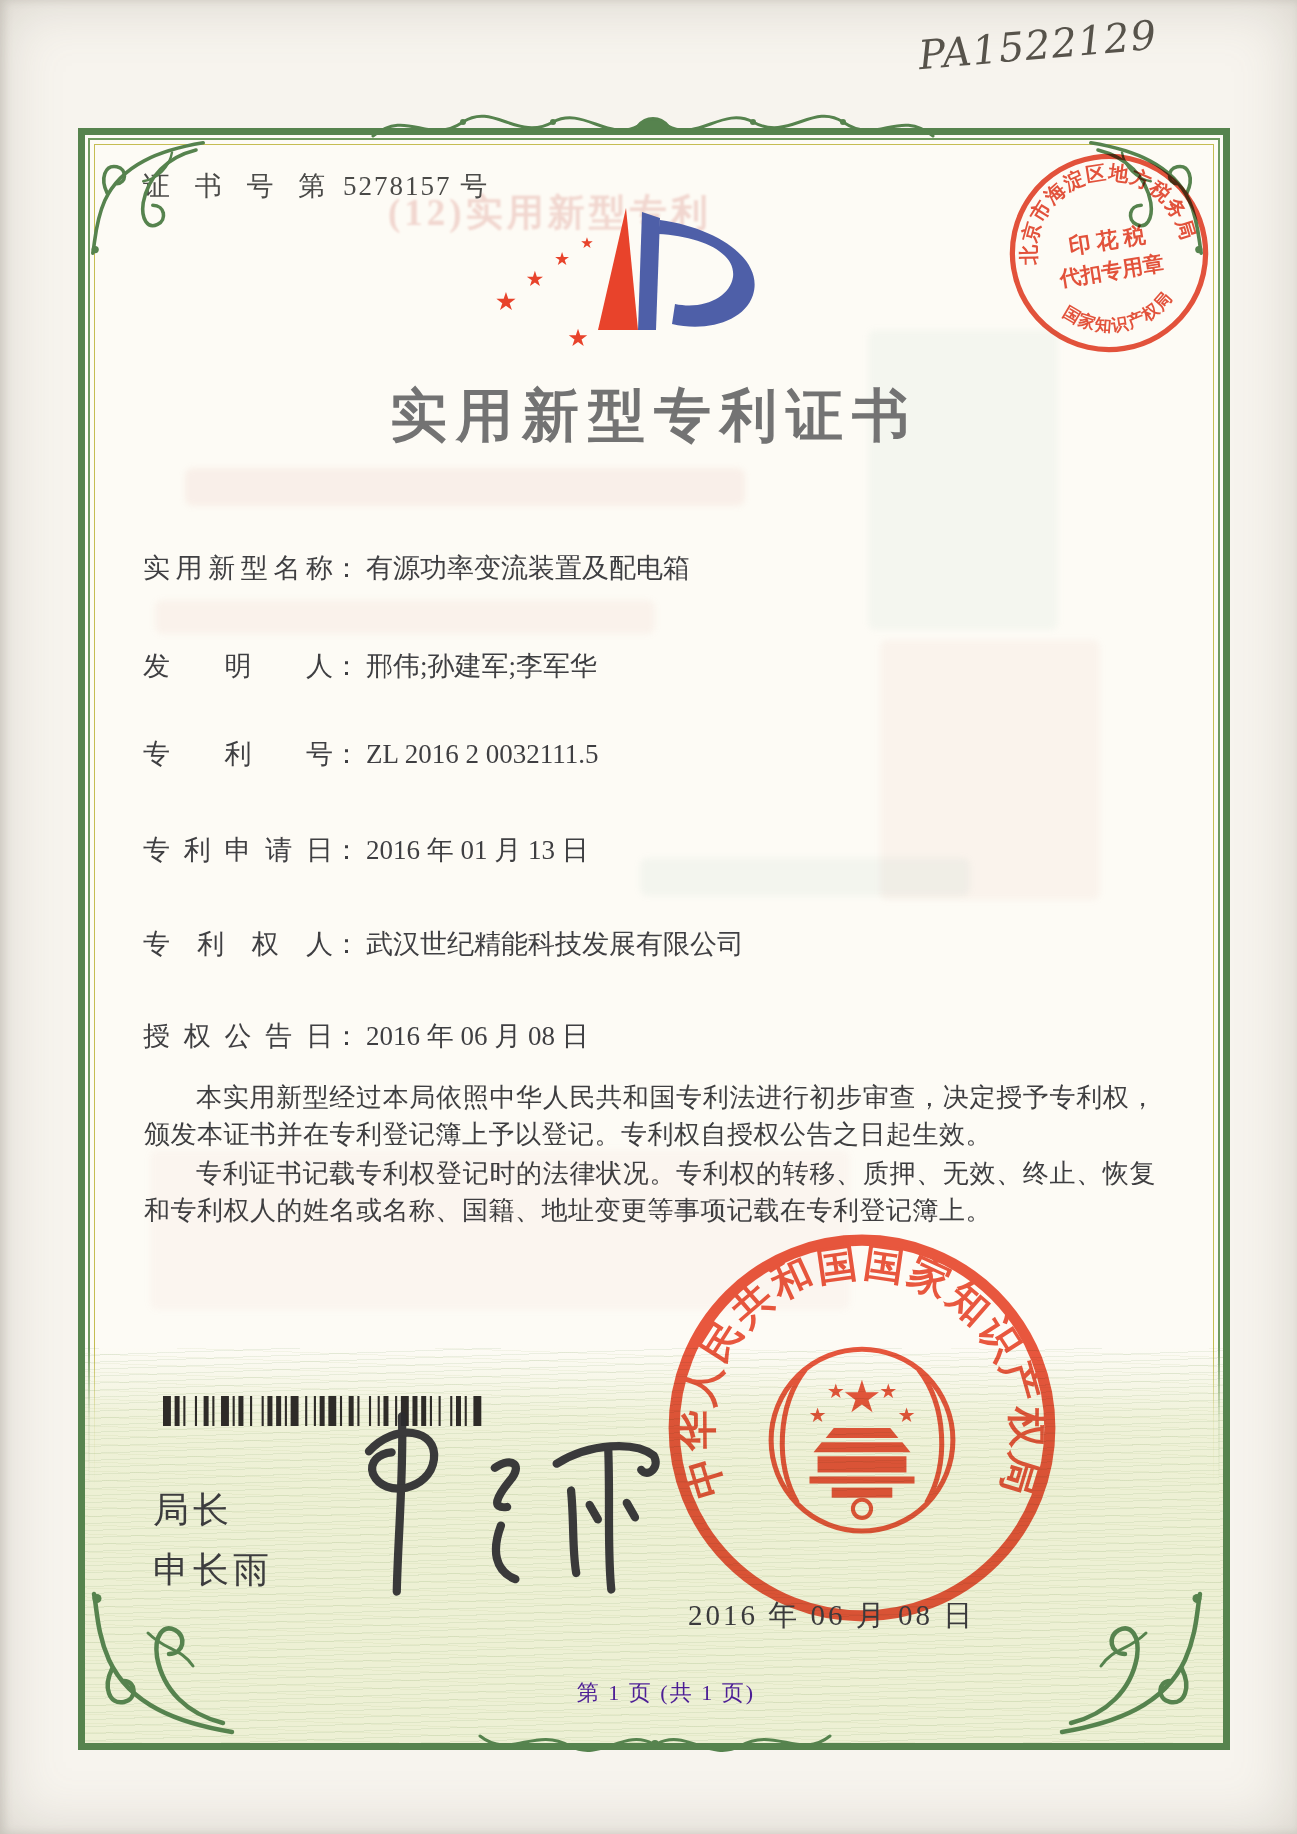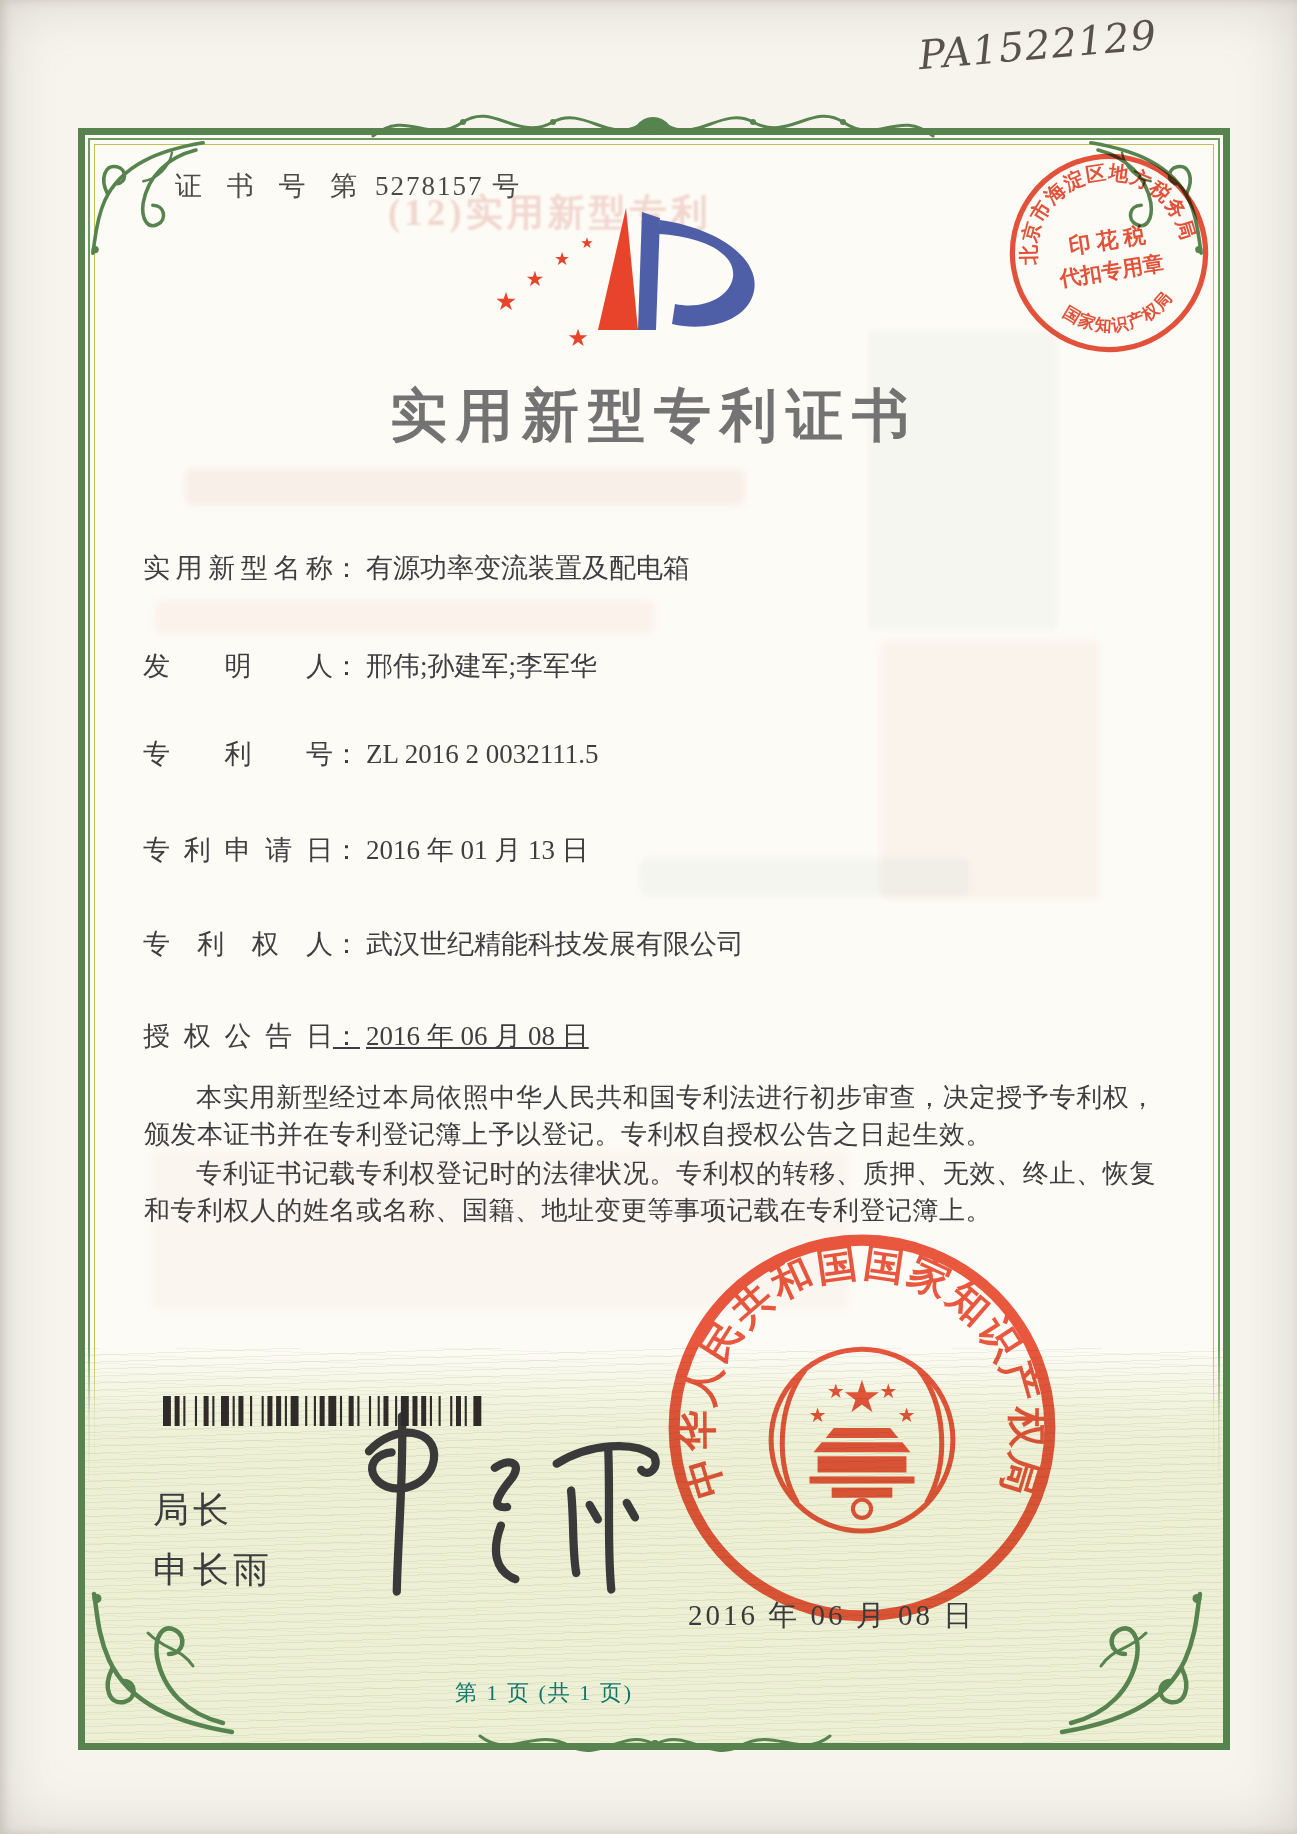--- a/index.html
+++ b/index.html
@@ -13,34 +13,34 @@
   .tint{position:absolute;left:85px;top:1348px;width:1138px;height:395px;
         background:
           repeating-linear-gradient(178deg, rgba(110,150,90,.12) 0 1px, rgba(255,255,255,0) 1px 7px),
           repeating-linear-gradient(182deg, rgba(160,180,110,.10) 0 1px, rgba(255,255,255,0) 1px 9px),
           linear-gradient(180deg, rgba(237,240,212,0) 0, rgba(237,240,212,.85) 70px, #edf0d4 140px);}
   
   .ghost{position:absolute;filter:blur(3px);border-radius:8px;pointer-events:none;}
   .bleed-title{position:absolute;left:388px;top:188px;width:520px;font-size:37px;letter-spacing:4px;
                color:rgba(216,128,118,.30);filter:blur(1px);font-weight:bold;}
   
-  .certno{position:absolute;left:143px;top:168px;font-size:27px;color:#4a4a48;letter-spacing:2px;margin-left:32px;}
+  .certno{position:absolute;left:143px;top:168px;font-size:27px;color:#4a4a48;letter-spacing:2px;}
   .certno .sp{letter-spacing:9px;}
   .title{position:absolute;left:85px;top:378px;width:1138px;text-align:center;font-size:57px;font-weight:600;
          color:#737373;letter-spacing:9px;}
   .frow{position:absolute;left:143px;font-size:27px;color:#3f3f42;white-space:nowrap;}
   .flabel{display:inline-block;width:172px;text-align:justify;text-align-last:justify;vertical-align:bottom;}
   .fval{margin-left:6px;}
   .body-text{position:absolute;left:143px;top:1078px;width:1014px;font-size:26px;line-height:37.4px;
              color:#3e3e40;text-align:justify;letter-spacing:.5px;}
   .body-text p{margin:1px;text-indent:2em;}
   .signer{position:absolute;left:153px;font-size:36px;color:#3c3c3e;letter-spacing:4px;}
   .issue-date{position:absolute;left:688px;top:1596px;font-size:29px;color:#3a3a3c;letter-spacing:3px;z-index:7;}
-  .footer{position:absolute;left:455px;top:1678px;width:300px;text-align:left;font-size:22px;
-          color:#0f766e;letter-spacing:2px;z-index:4;}
+  .footer{position:absolute;left:455px;top:1678px;width:300px;text-align:right;font-size:22px;
+          color:#4c1d95;letter-spacing:2px;z-index:4;}
   .handcode{position:absolute;left:918px;top:22px;font-size:40px;color:#57534b;font-style:italic;
             transform:rotate(-5deg);letter-spacing:1px;font-family:"DejaVu Serif",serif;}
   
   .tax-stamp{position:absolute;left:1004px;top:148px;transform:rotate(-9deg);mix-blend-mode:multiply;opacity:.92;z-index:3;}
   .big-seal{position:absolute;left:660px;top:1226px;mix-blend-mode:multiply;opacity:.9;z-index:5;}
   .signature{position:absolute;left:338px;top:1402px;z-index:6;}
   .barcode{position:absolute;left:163px;top:1396px;z-index:4;}
   .ornament{position:absolute;z-index:2;pointer-events:none;}
   svg text{font-family:"Liberation Serif","DejaVu Serif",serif;}
 </style>
@@ -146,21 +146,21 @@
   </div>
   <div class="frow" style="top:736px;">
     <span class="flabel" style="width:190px">专利号</span>：<span class="fval">ZL 2016 2 0032111.5</span>
   </div>
   <div class="frow" style="top:832px;">
     <span class="flabel" style="width:190px">专利申请日</span>：<span class="fval">2016 年 01 月 13 日</span>
   </div>
   <div class="frow" style="top:926px;">
     <span class="flabel" style="width:190px">专利权人</span>：<span class="fval">武汉世纪精能科技发展有限公司</span>
   </div>
-  <div class="frow" style="top:1018px;text-decoration:underline;">
+  <div class="frow" style="top:1018px;">
     <span class="flabel" style="width:190px">授权公告日</span>：<span class="fval">2016 年 06 月 08 日</span>
   </div>
 
   <div class="body-text">
     <p>本实用新型经过本局依照中华人民共和国专利法进行初步审查，决定授予专利权，颁发本证书并在专利登记簿上予以登记。专利权自授权公告之日起生效。</p>
     <p>专利证书记载专利权登记时的法律状况。专利权的转移、质押、无效、终止、恢复和专利权人的姓名或名称、国籍、地址变更等事项记载在专利登记簿上。</p>
   </div>
 
   <svg class="barcode" id="barcode" width="322" height="30">
       <rect x="0" y="0" width="7.902702702702704" height="30" fill="#2e2b28"></rect>

